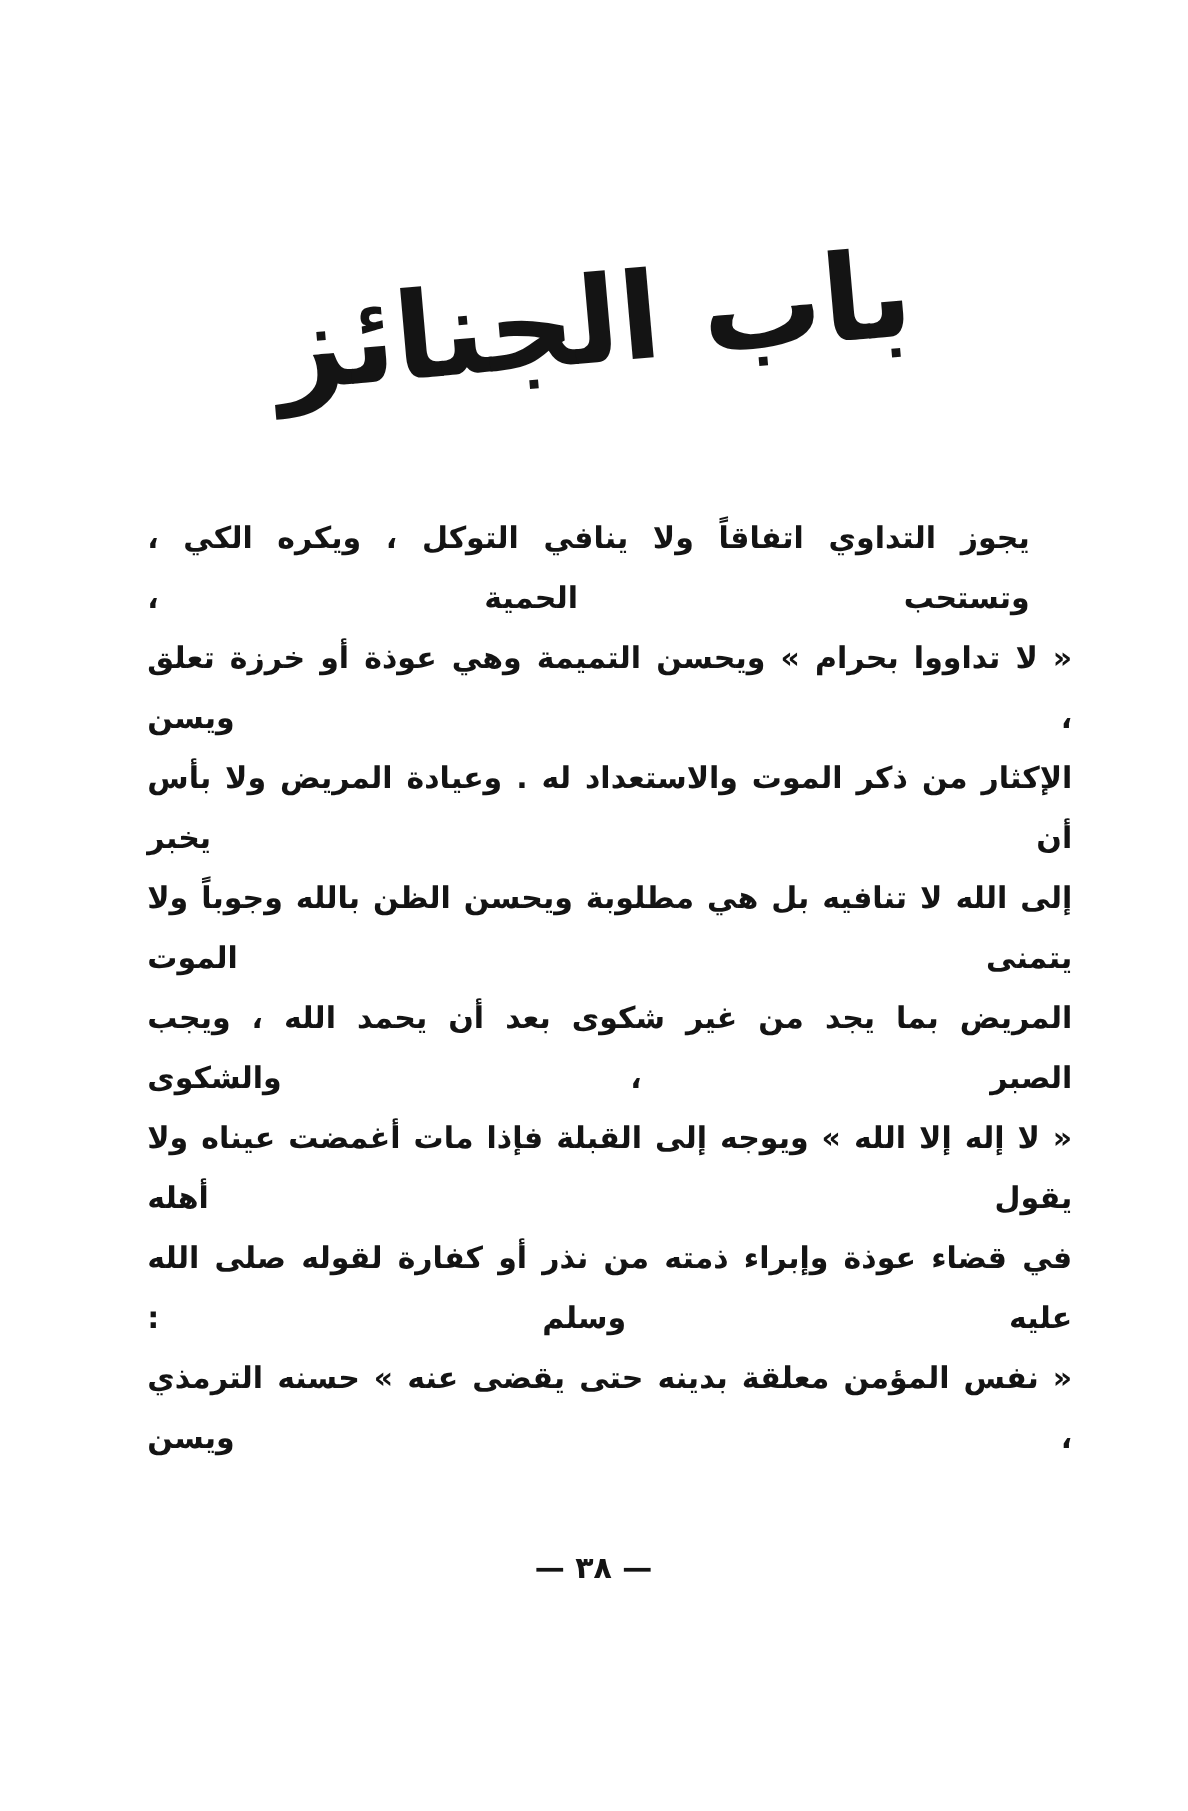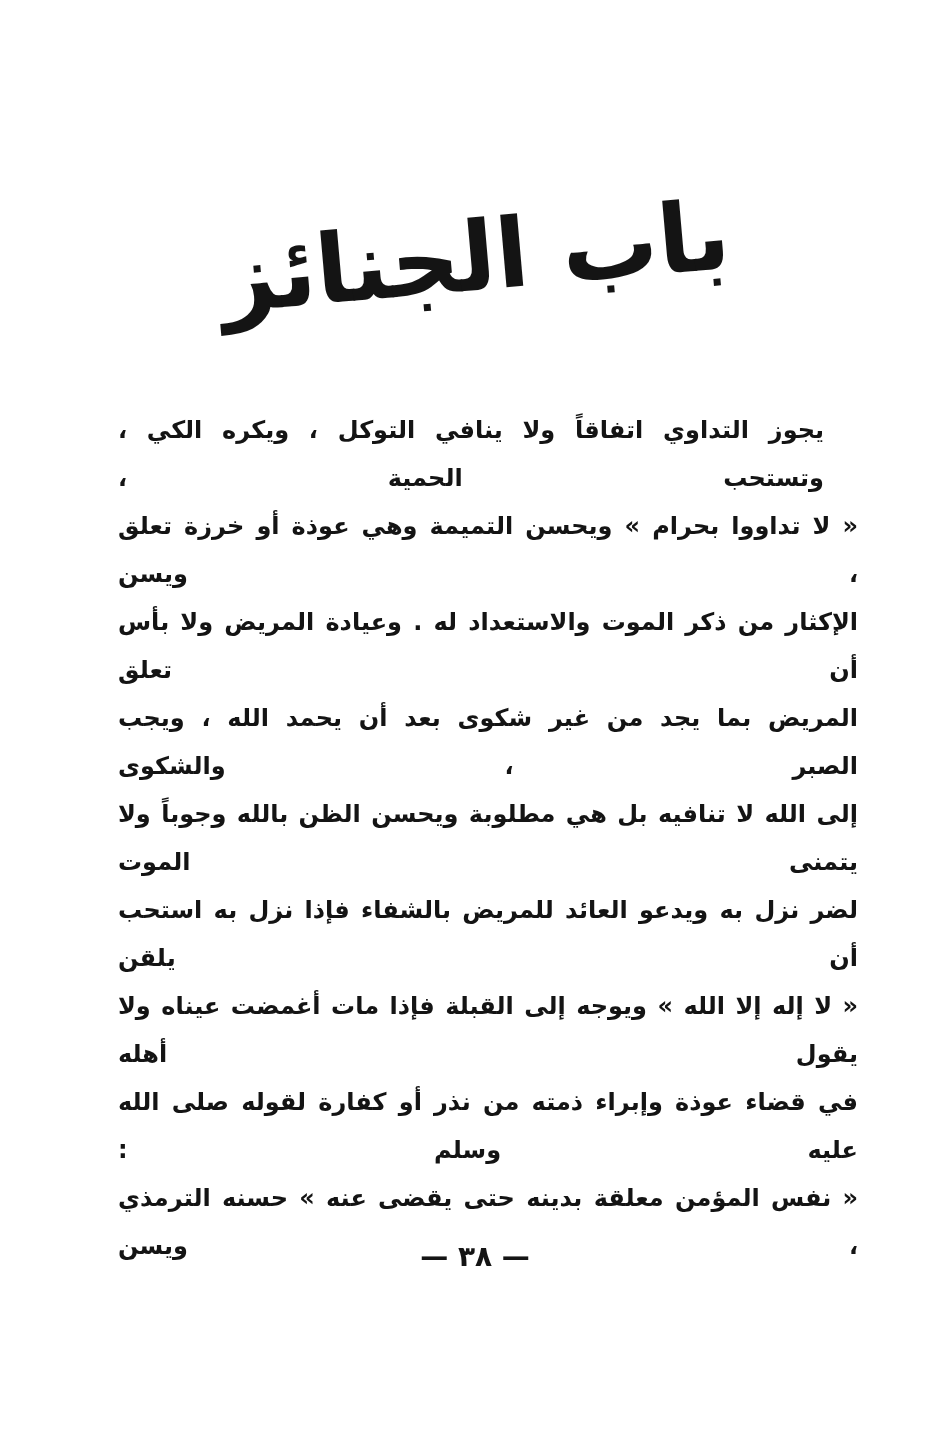--- a/index.html
+++ b/index.html
@@ -50,40 +50,39 @@
   }
   .line.first {
     padding-right: 34px;
   }
   .page-number {
     position: absolute;
     top: 1240px;
     left: 0;
     right: 0;
     text-align: center;
-    font-size: 28px;
+    font-size: 24px;
     font-weight: bold;
     letter-spacing: 4px;
   }
 </style>
 </head>
 <body>
 
 <div class="page">
 
   <div class="chapter-title">باب الجنائز</div>
 
   <div class="text-block">
       <div class="para">
         <div class="line first">يجوز التداوي اتفاقاً ولا ينافي التوكل ، ويكره الكي ، وتستحب الحمية ،</div>
         <div class="line">« لا تداووا بحرام » ويحسن التميمة وهي عوذة أو خرزة تعلق ، ويسن</div>
-        <div class="line">الإكثار من ذكر الموت والاستعداد له . وعيادة المريض ولا بأس أن تعلق</div>
+        <div class="line">الإكثار من ذكر الموت والاستعداد له . وعيادة المريض ولا بأس أن يخبر</div>
+        <div class="line">إلى الله لا تنافيه بل هي مطلوبة ويحسن الظن بالله وجوباً ولا يتمنى الموت</div>
         <div class="line">المريض بما يجد من غير شكوى بعد أن يحمد الله ، ويجب الصبر ، والشكوى</div>
-        <div class="line">إلى الله لا تنافيه بل هي مطلوبة ويحسن الظن بالله وجوباً ولا يتمنى الموت</div>
-        <div class="line">لضر نزل به ويدعو العائد للمريض بالشفاء فإذا نزل به استحب أن يلقن</div>
         <div class="line">« لا إله إلا الله » ويوجه إلى القبلة فإذا مات أغمضت عيناه ولا يقول أهله</div>
         <div class="line">في قضاء عوذة وإبراء ذمته من نذر أو كفارة لقوله صلى الله عليه وسلم :</div>
         <div class="line">« نفس المؤمن معلقة بدينه حتى يقضى عنه » حسنه الترمذي ، ويسن</div>
       </div>
     </div>
 
   <div class="page-number">— ٣٨ —</div>
 
 </div>
 

